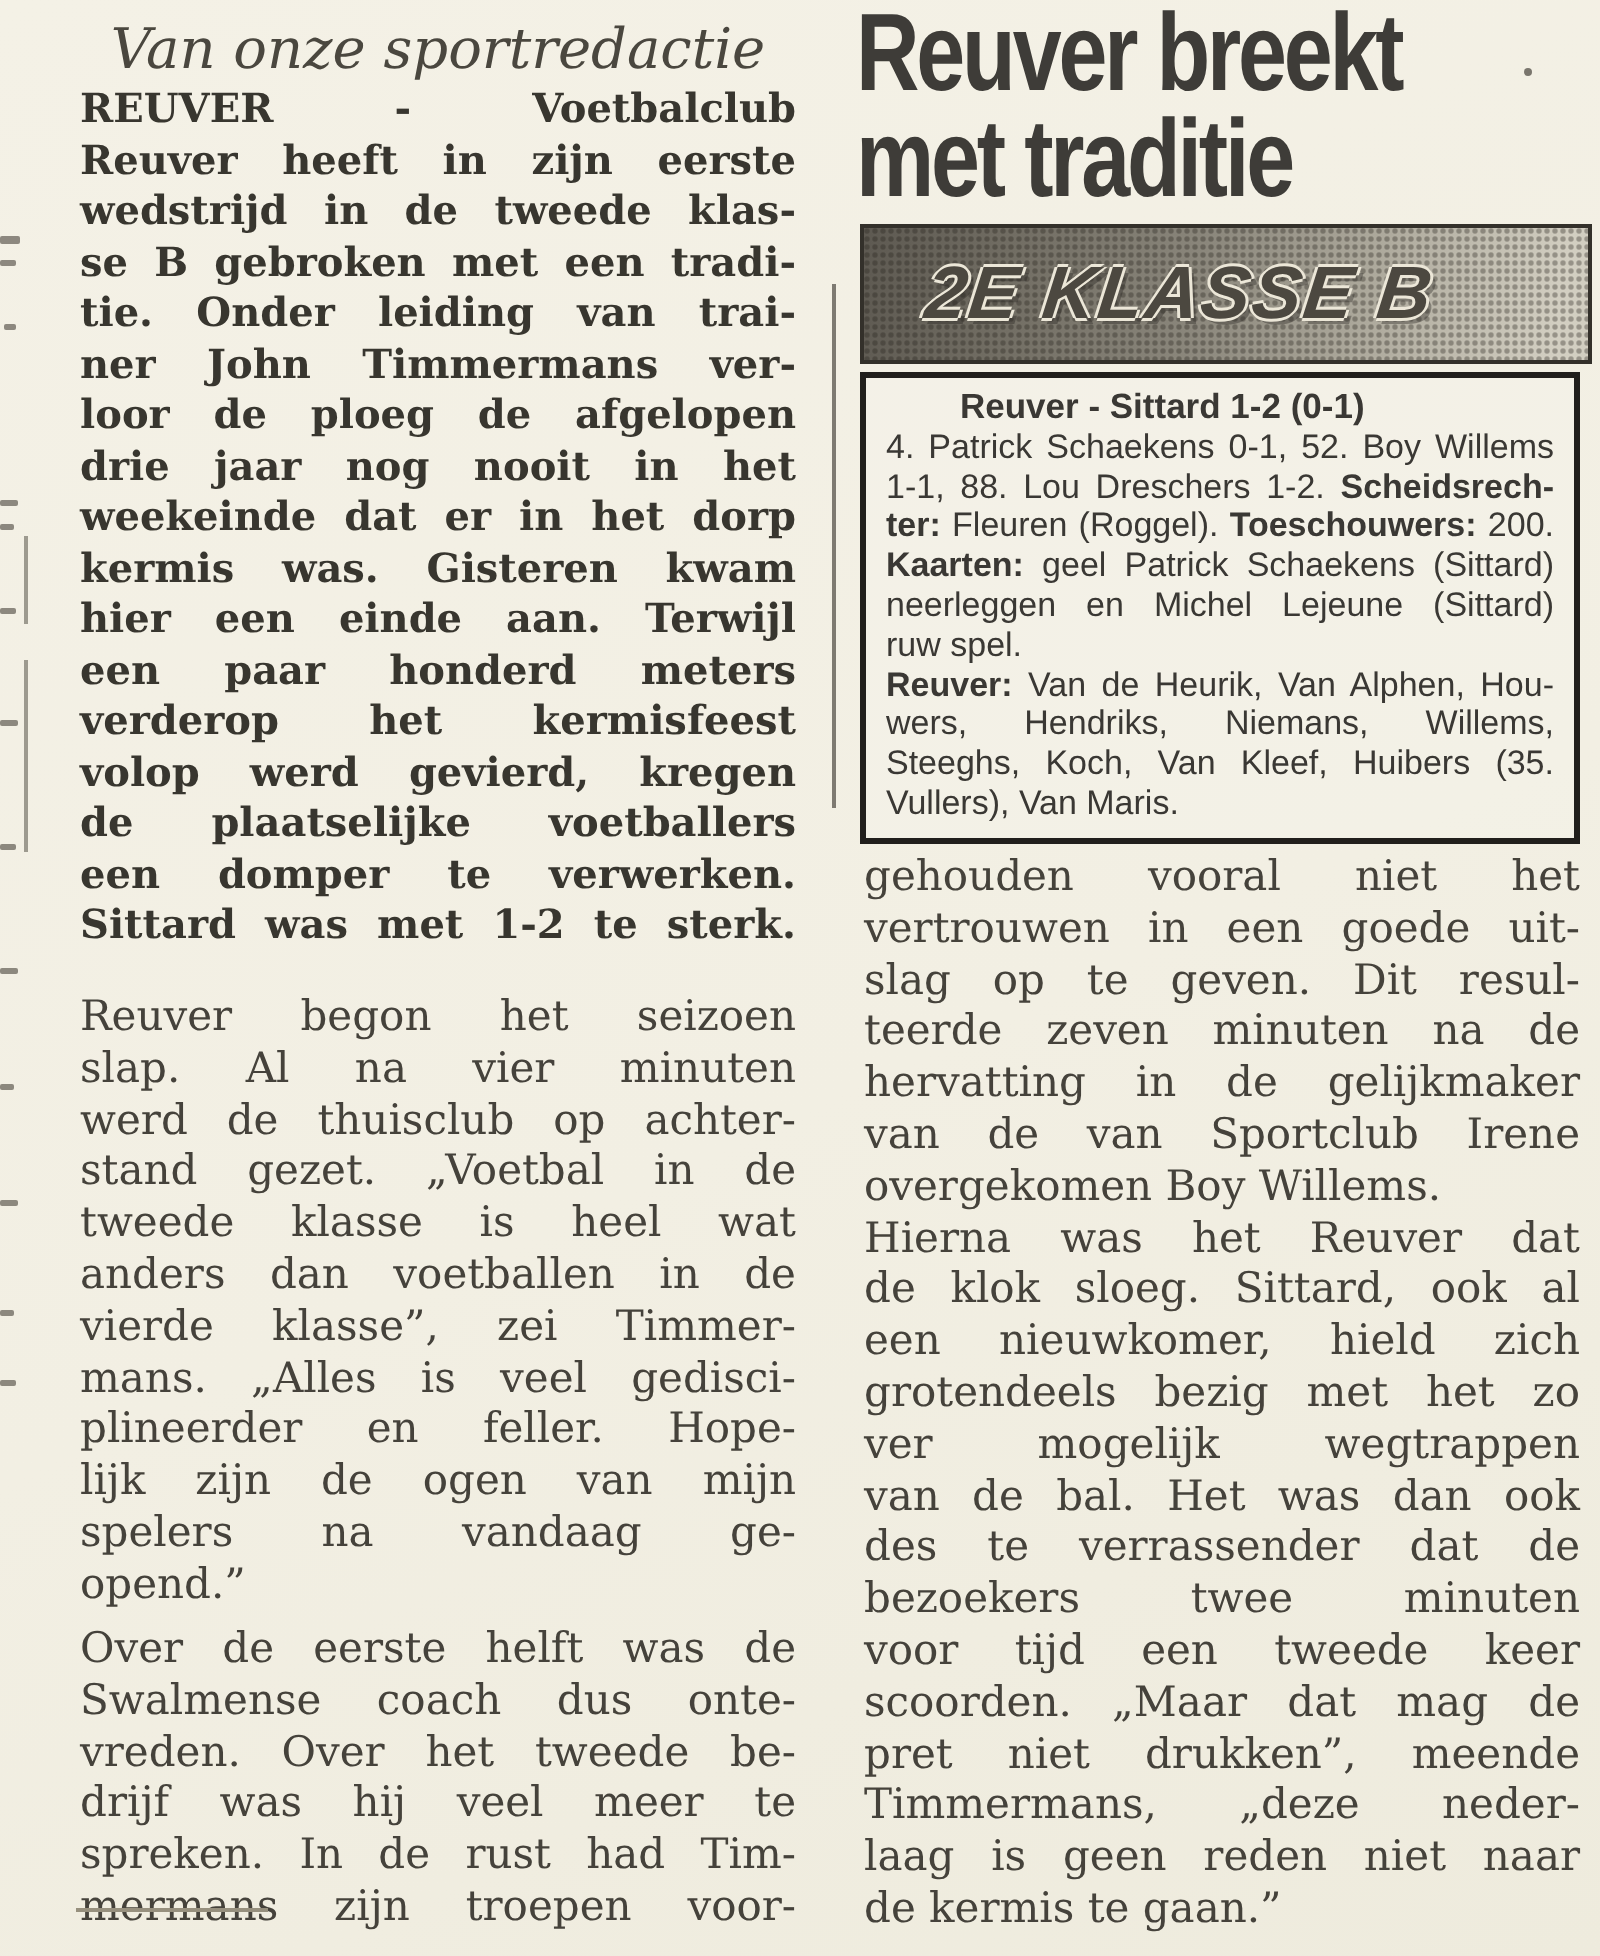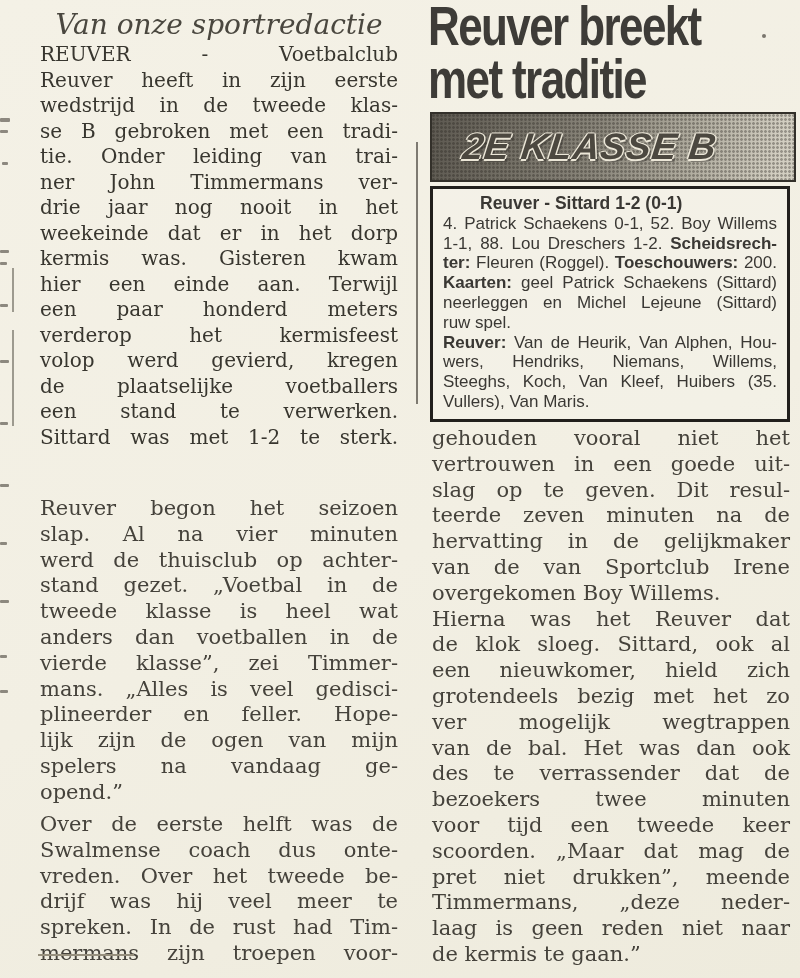--- a/index.html
+++ b/index.html
@@ -10,21 +10,21 @@
     font-family:"DejaVu Serif", serif;
     color:#45423b;
   }
   .abs { position:absolute; }
 
   
   .kicker {
     left:40px; top:8px; width:358px;
     font-style:italic; font-size:28px; text-align:center; color:#4a473f;
   }
-  .lead { left:40px; top:42px; width:358px; font-weight:normal; color:#38362f;
+  .lead { left:40px; top:42px; width:358px; font-weight:bold; color:#38362f;
           font-size:20px; line-height:25.5px; }
   .para2 { left:40px; top:496px; width:358px; font-size:21px; line-height:25.8px; }
   .para3 { left:40px; top:812px; width:358px; font-size:21px; line-height:25.8px; }
   .ln { height:inherit; }
   .jst { text-align:justify; text-align-last:justify; text-justify:inter-word; }
   .b { font-weight:bold; }
 
   
   .headline {
     left:428px; top:0px; width:440px; margin:0;
@@ -80,29 +80,30 @@
 <div class="page">
 
   <div class="abs kicker">Van onze sportredactie</div>
   <div class="abs lead">
       <div class="ln jst">REUVER - Voetbalclub</div>
       <div class="ln jst">Reuver heeft in zijn eerste</div>
       <div class="ln jst">wedstrijd in de tweede klas-</div>
       <div class="ln jst">se B gebroken met een tradi-</div>
       <div class="ln jst">tie. Onder leiding van trai-</div>
       <div class="ln jst">ner John Timmermans ver-</div>
+      <div class="ln jst">loor de ploeg de afgelopen</div>
       <div class="ln jst">drie jaar nog nooit in het</div>
       <div class="ln jst">weekeinde dat er in het dorp</div>
       <div class="ln jst">kermis was. Gisteren kwam</div>
       <div class="ln jst">hier een einde aan. Terwijl</div>
       <div class="ln jst">een paar honderd meters</div>
       <div class="ln jst">verderop het kermisfeest</div>
       <div class="ln jst">volop werd gevierd, kregen</div>
       <div class="ln jst">de plaatselijke voetballers</div>
-      <div class="ln jst">een stand te verwerken.</div>
+      <div class="ln jst">een domper te verwerken.</div>
       <div class="ln jst">Sittard was met 1-2 te sterk.</div>
     </div>
   <div class="abs para2">
       <div class="ln jst">Reuver begon het seizoen</div>
       <div class="ln jst">slap. Al na vier minuten</div>
       <div class="ln jst">werd de thuisclub op achter-</div>
       <div class="ln jst">stand gezet. „Voetbal in de</div>
       <div class="ln jst">tweede klasse is heel wat</div>
       <div class="ln jst">anders dan voetballen in de</div>
       <div class="ln jst">vierde klasse”, zei Timmer-</div>

